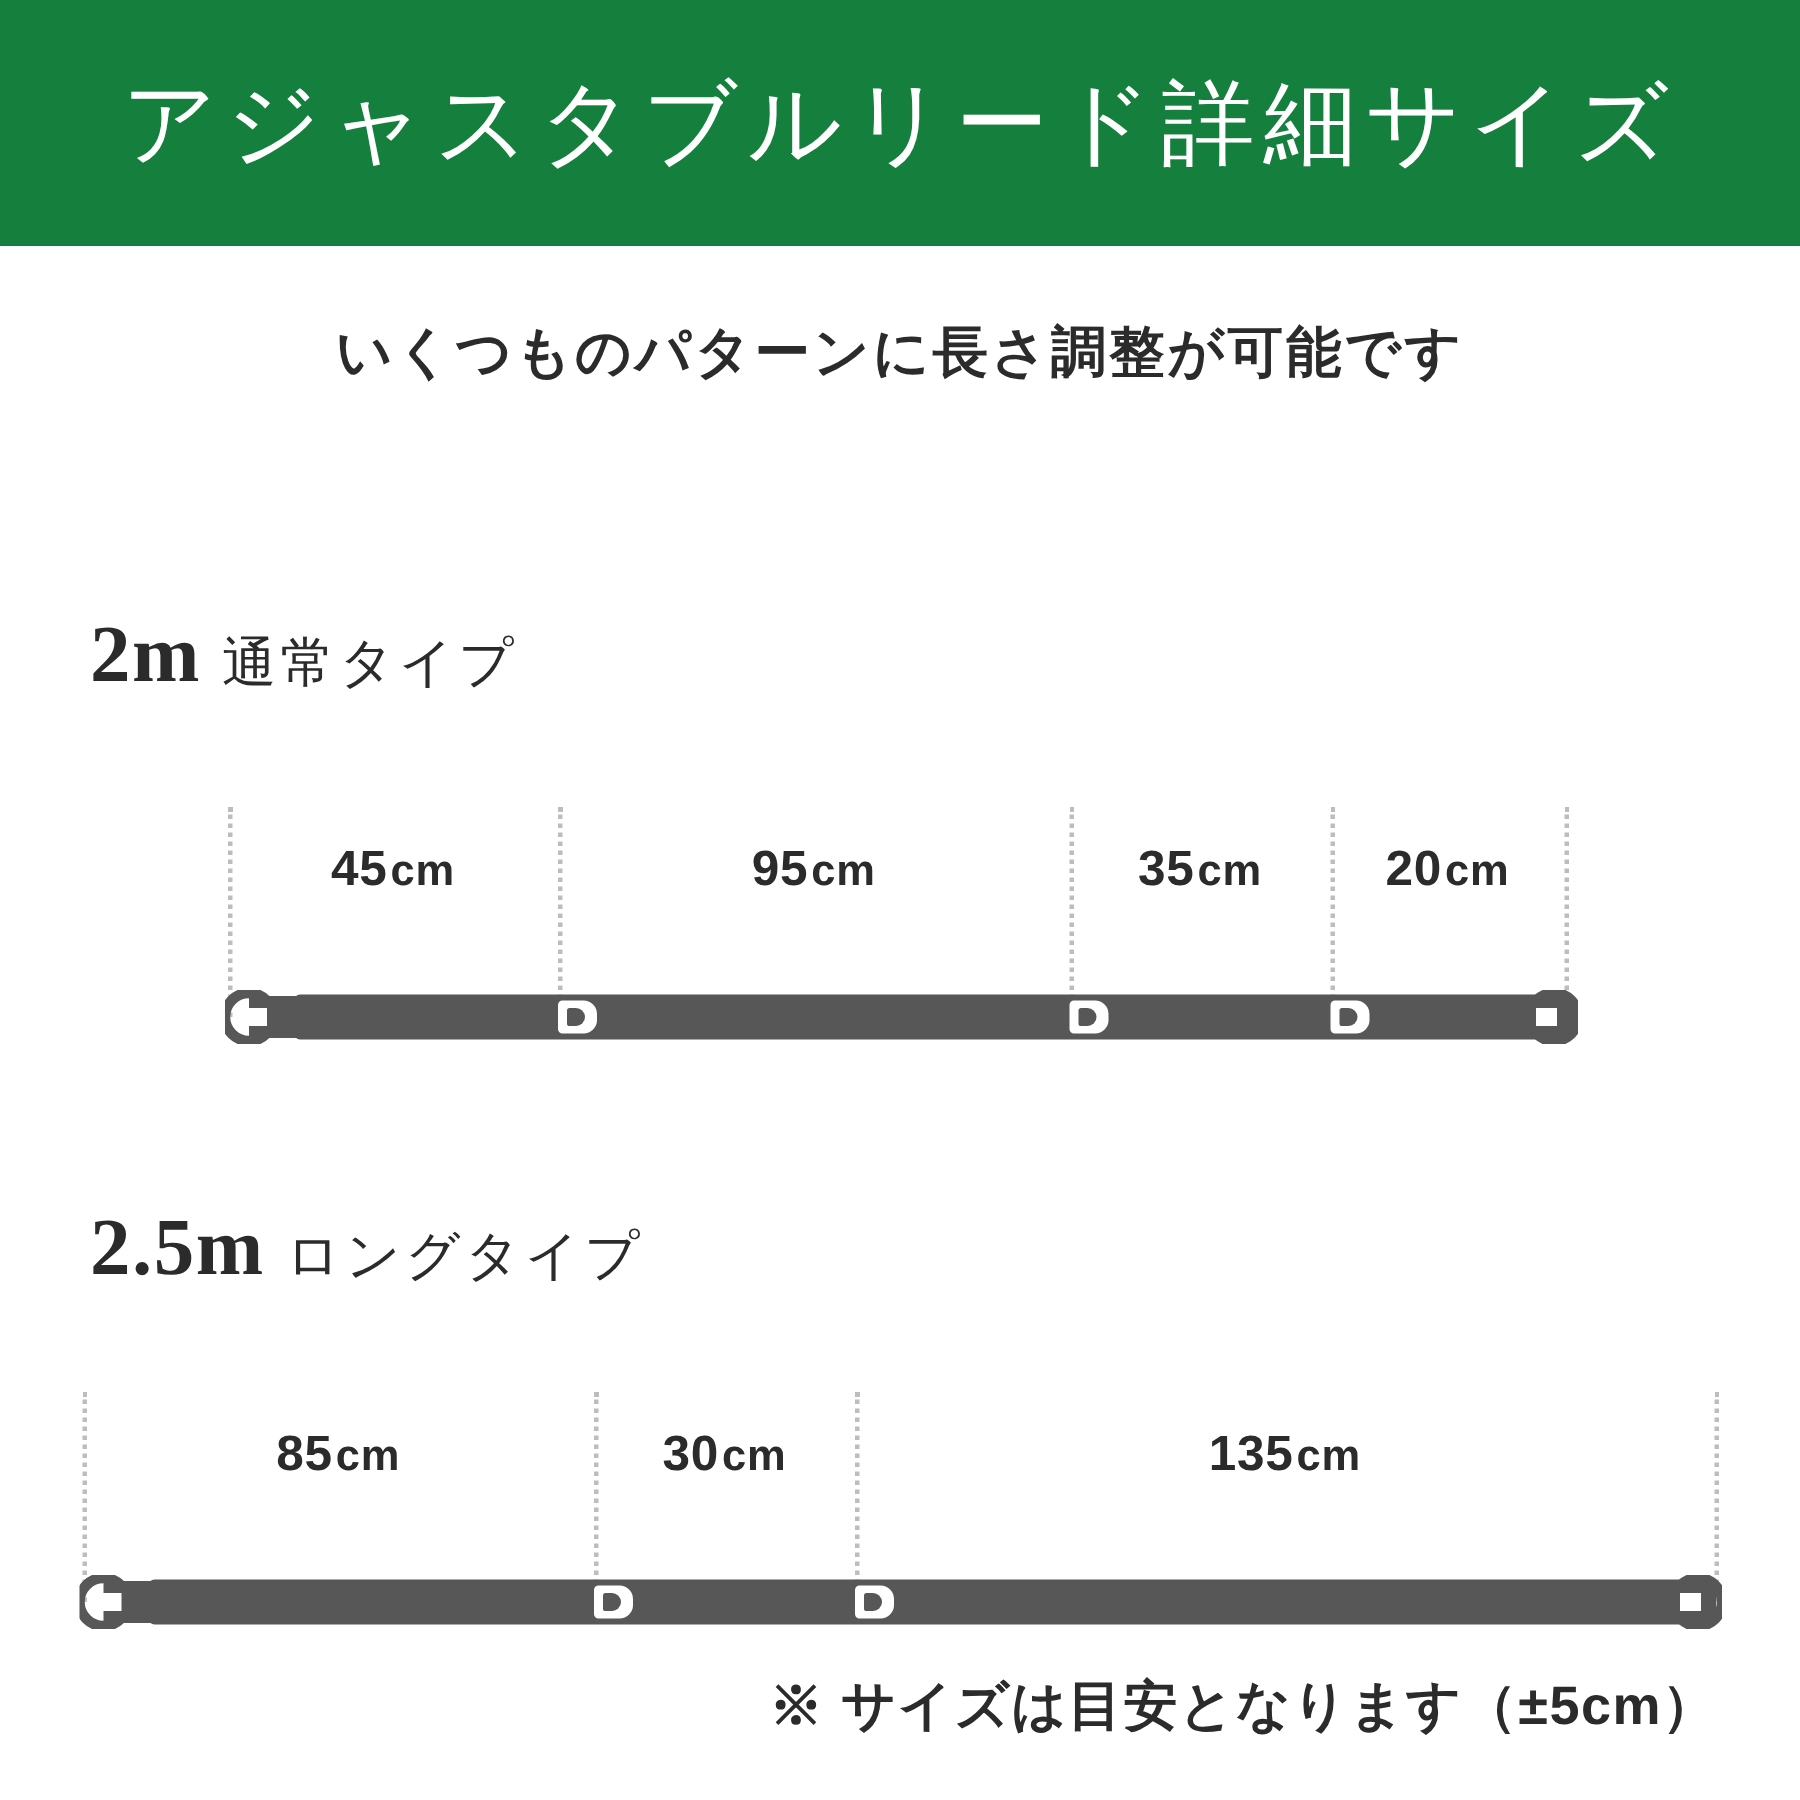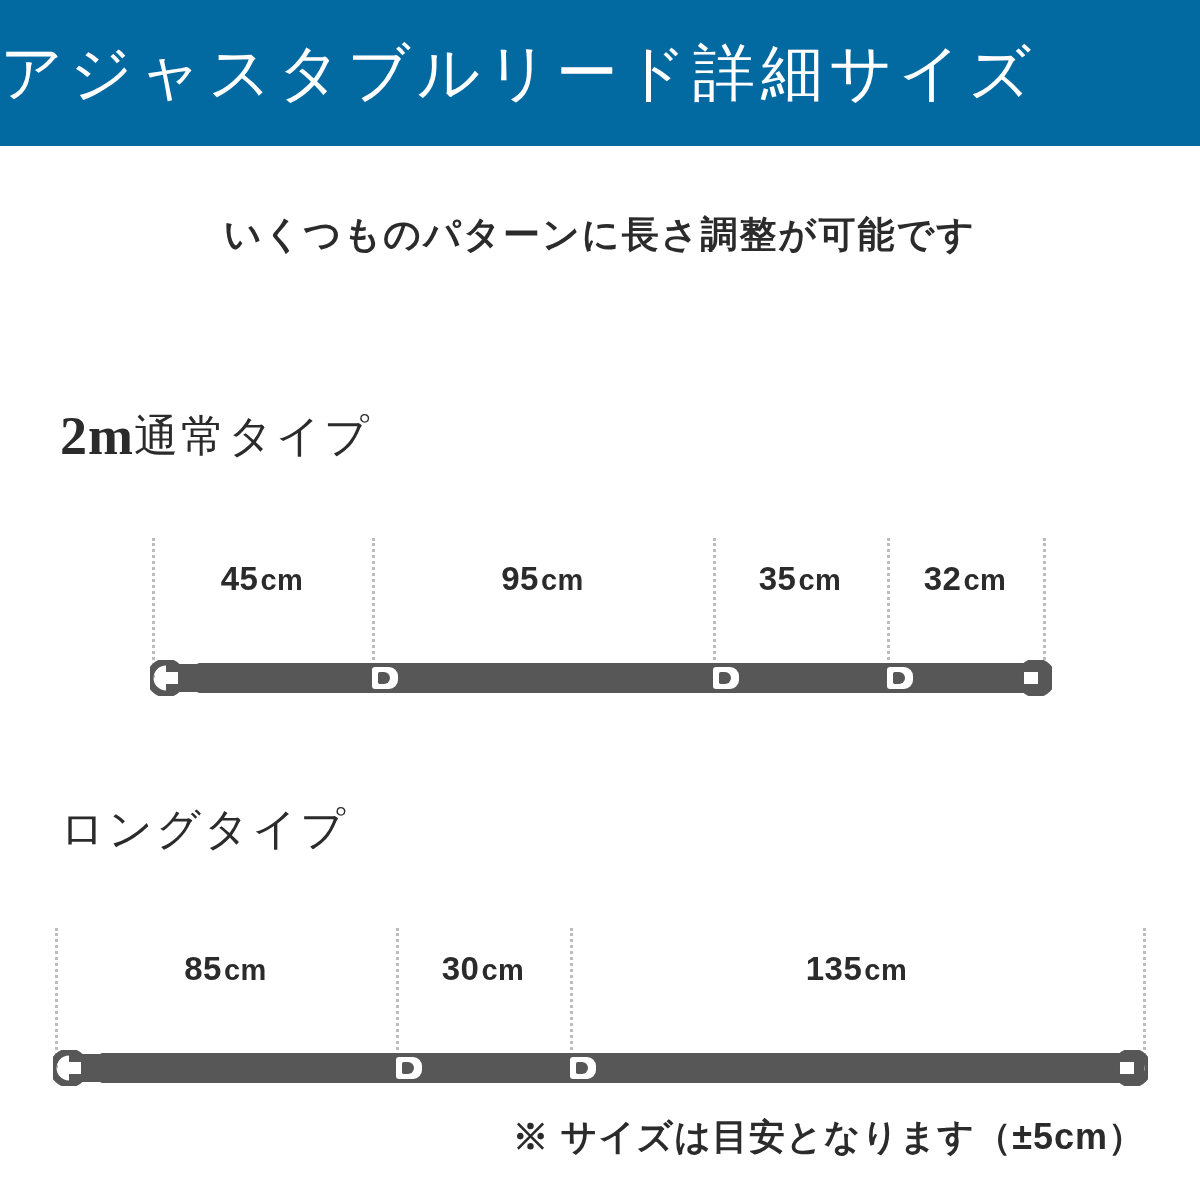--- a/index.html
+++ b/index.html
@@ -15,25 +15,25 @@
     overflow: hidden;
     position: relative;
   }
 
   
   .header-bar {
     position: absolute;
     left: 0;
     top: 0;
     width: 1200px;
-    height: 146px;
-    background: #0369a1;
+    height: 164px;
+    background: #15803d;
     display: flex;
     align-items: center;
-    justify-content: flex-start;
+    justify-content: center;
   }
   .header-title {
     color: #ffffff;
     font-size: 62px;
     letter-spacing: 6px;
     font-weight: 400;
     font-family: "Liberation Serif", serif;
     white-space: nowrap;
   }
 
@@ -49,34 +49,35 @@
     line-height: 1.62;
     letter-spacing: 2px;
     font-weight: 700;
   }
   .lede div { white-space: nowrap; }
 
   
   .section-heading {
     position: absolute;
     display: flex;
-    align-items: center;
+    align-items: flex-end;
     color: #2b2b2b;
     white-space: nowrap;
   }
   .section-heading .size {
     font-family: "Liberation Serif", serif;
     font-size: 54px;
     font-weight: 700;
     letter-spacing: 1px;
   }
   .section-heading .kind {
-    font-size: 44px;
+    font-size: 36px;
     font-weight: 500;
     letter-spacing: 3px;
+    margin-left: 14px;
   }
   #heading-2m { left: 60px; top: 405px; }
   #heading-25m { left: 60px; top: 800px; }
 
   
   .diagram {
     position: absolute;
   }
   .dash-line {
     position: absolute;
@@ -165,21 +166,21 @@
   <div class="seg-label" style="left:152px; top:40px; width:220px;">
     <span>45</span><span class="unit">cm</span>
   </div>
   <div class="seg-label" style="left:372px; top:40px; width:341px;">
     <span>95</span><span class="unit">cm</span>
   </div>
   <div class="seg-label" style="left:713px; top:40px; width:174px;">
     <span>35</span><span class="unit">cm</span>
   </div>
   <div class="seg-label" style="left:887px; top:40px; width:156px;">
-    <span>32</span><span class="unit">cm</span>
+    <span>20</span><span class="unit">cm</span>
   </div>
 
   <div class="strap" style="left:196px; top:143px; width:853px;"></div>
 
   <div class="d-ring" style="left:372px; top:147px;"></div>
   <div class="d-ring" style="left:713px; top:147px;"></div>
   <div class="d-ring" style="left:887px; top:147px;"></div>
 
   <div class="hook" style="left:150px; top:140px;">
     <svg width="52" height="36" viewBox="0 0 52 36">
@@ -192,20 +193,21 @@
   <div class="hook" style="left:1000px; top:140px;">
     <svg width="52" height="36" viewBox="0 0 52 36">
       <path d="M36 4 h-32 a4 4 0 0 0 -4 4 v20 a4 4 0 0 0 4 4 h32 z" fill="#575757"></path>
       <path d="M36 2 a16 16 0 1 1 0 32 a16 16 0 1 1 0 -32 z" fill="none" stroke="#575757" stroke-width="7"></path>
       <rect x="24" y="12" width="14" height="12" fill="#ffffff"></rect>
     </svg>
   </div>
 </div>
 
 <div class="section-heading" id="heading-25m">
+  <span class="size">2.5m</span>
   <span class="kind">ロングタイプ</span>
 </div>
 
 <div class="diagram" id="diagram-25m" style="left:0; top:910px; width:1200px; height:190px;">
 
   <div class="dash-line" style="left:55px;  top:18px; height:140px;"></div>
   <div class="dash-line" style="left:396px; top:18px; height:140px;"></div>
   <div class="dash-line" style="left:570px; top:18px; height:140px;"></div>
   <div class="dash-line" style="left:1143px; top:18px; height:140px;"></div>
 

